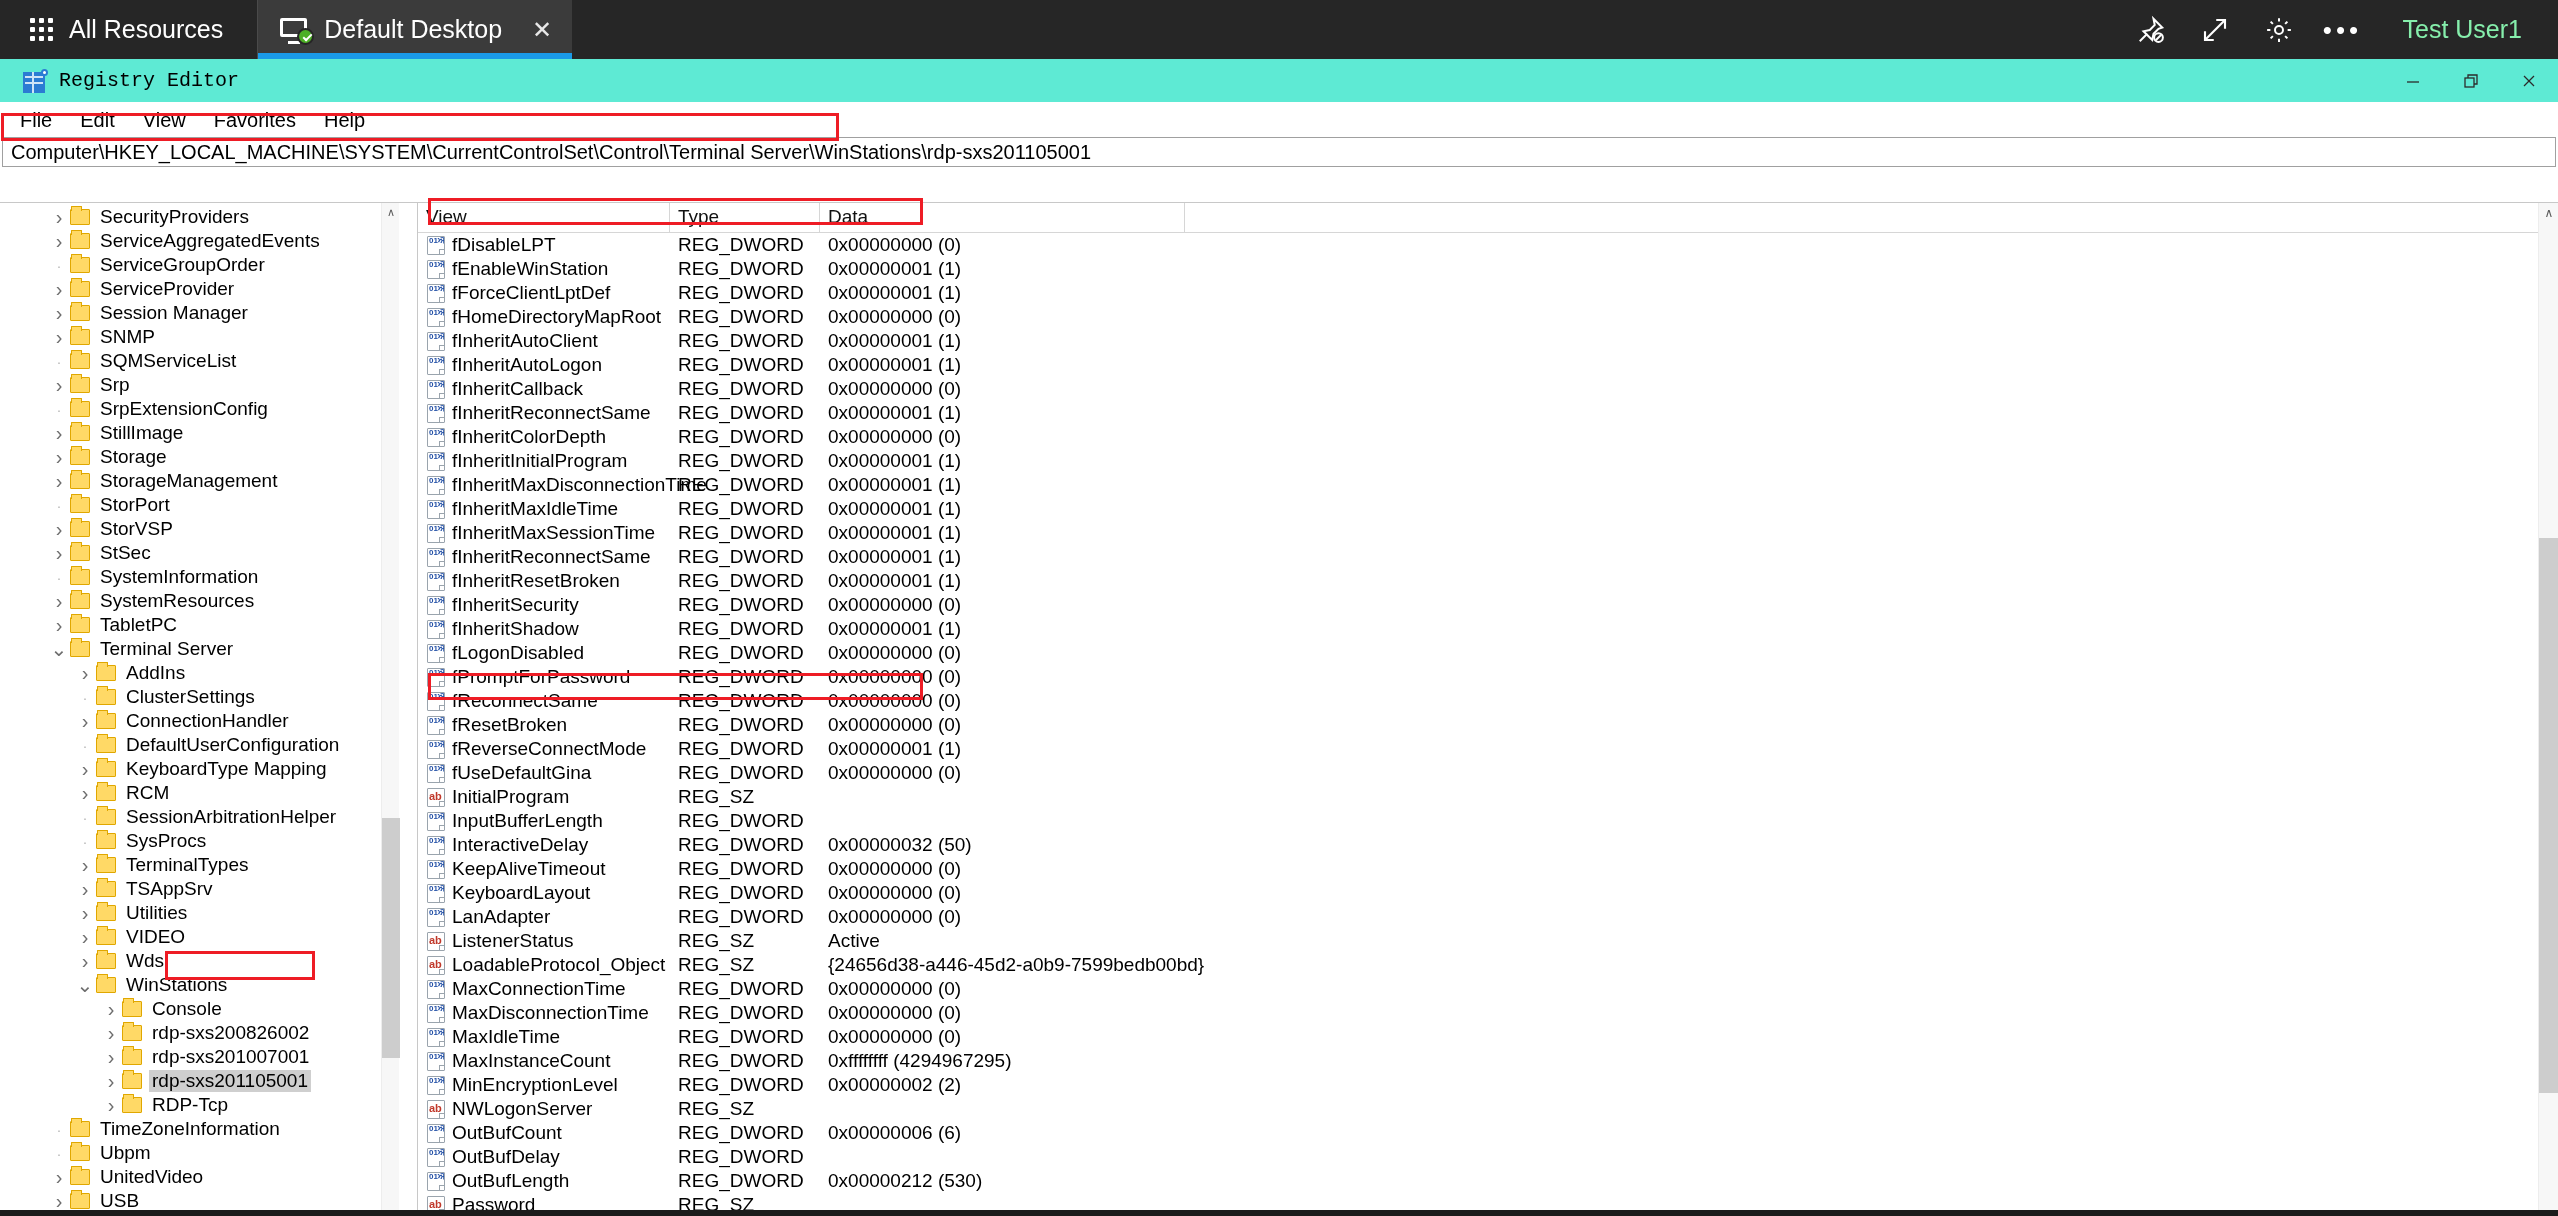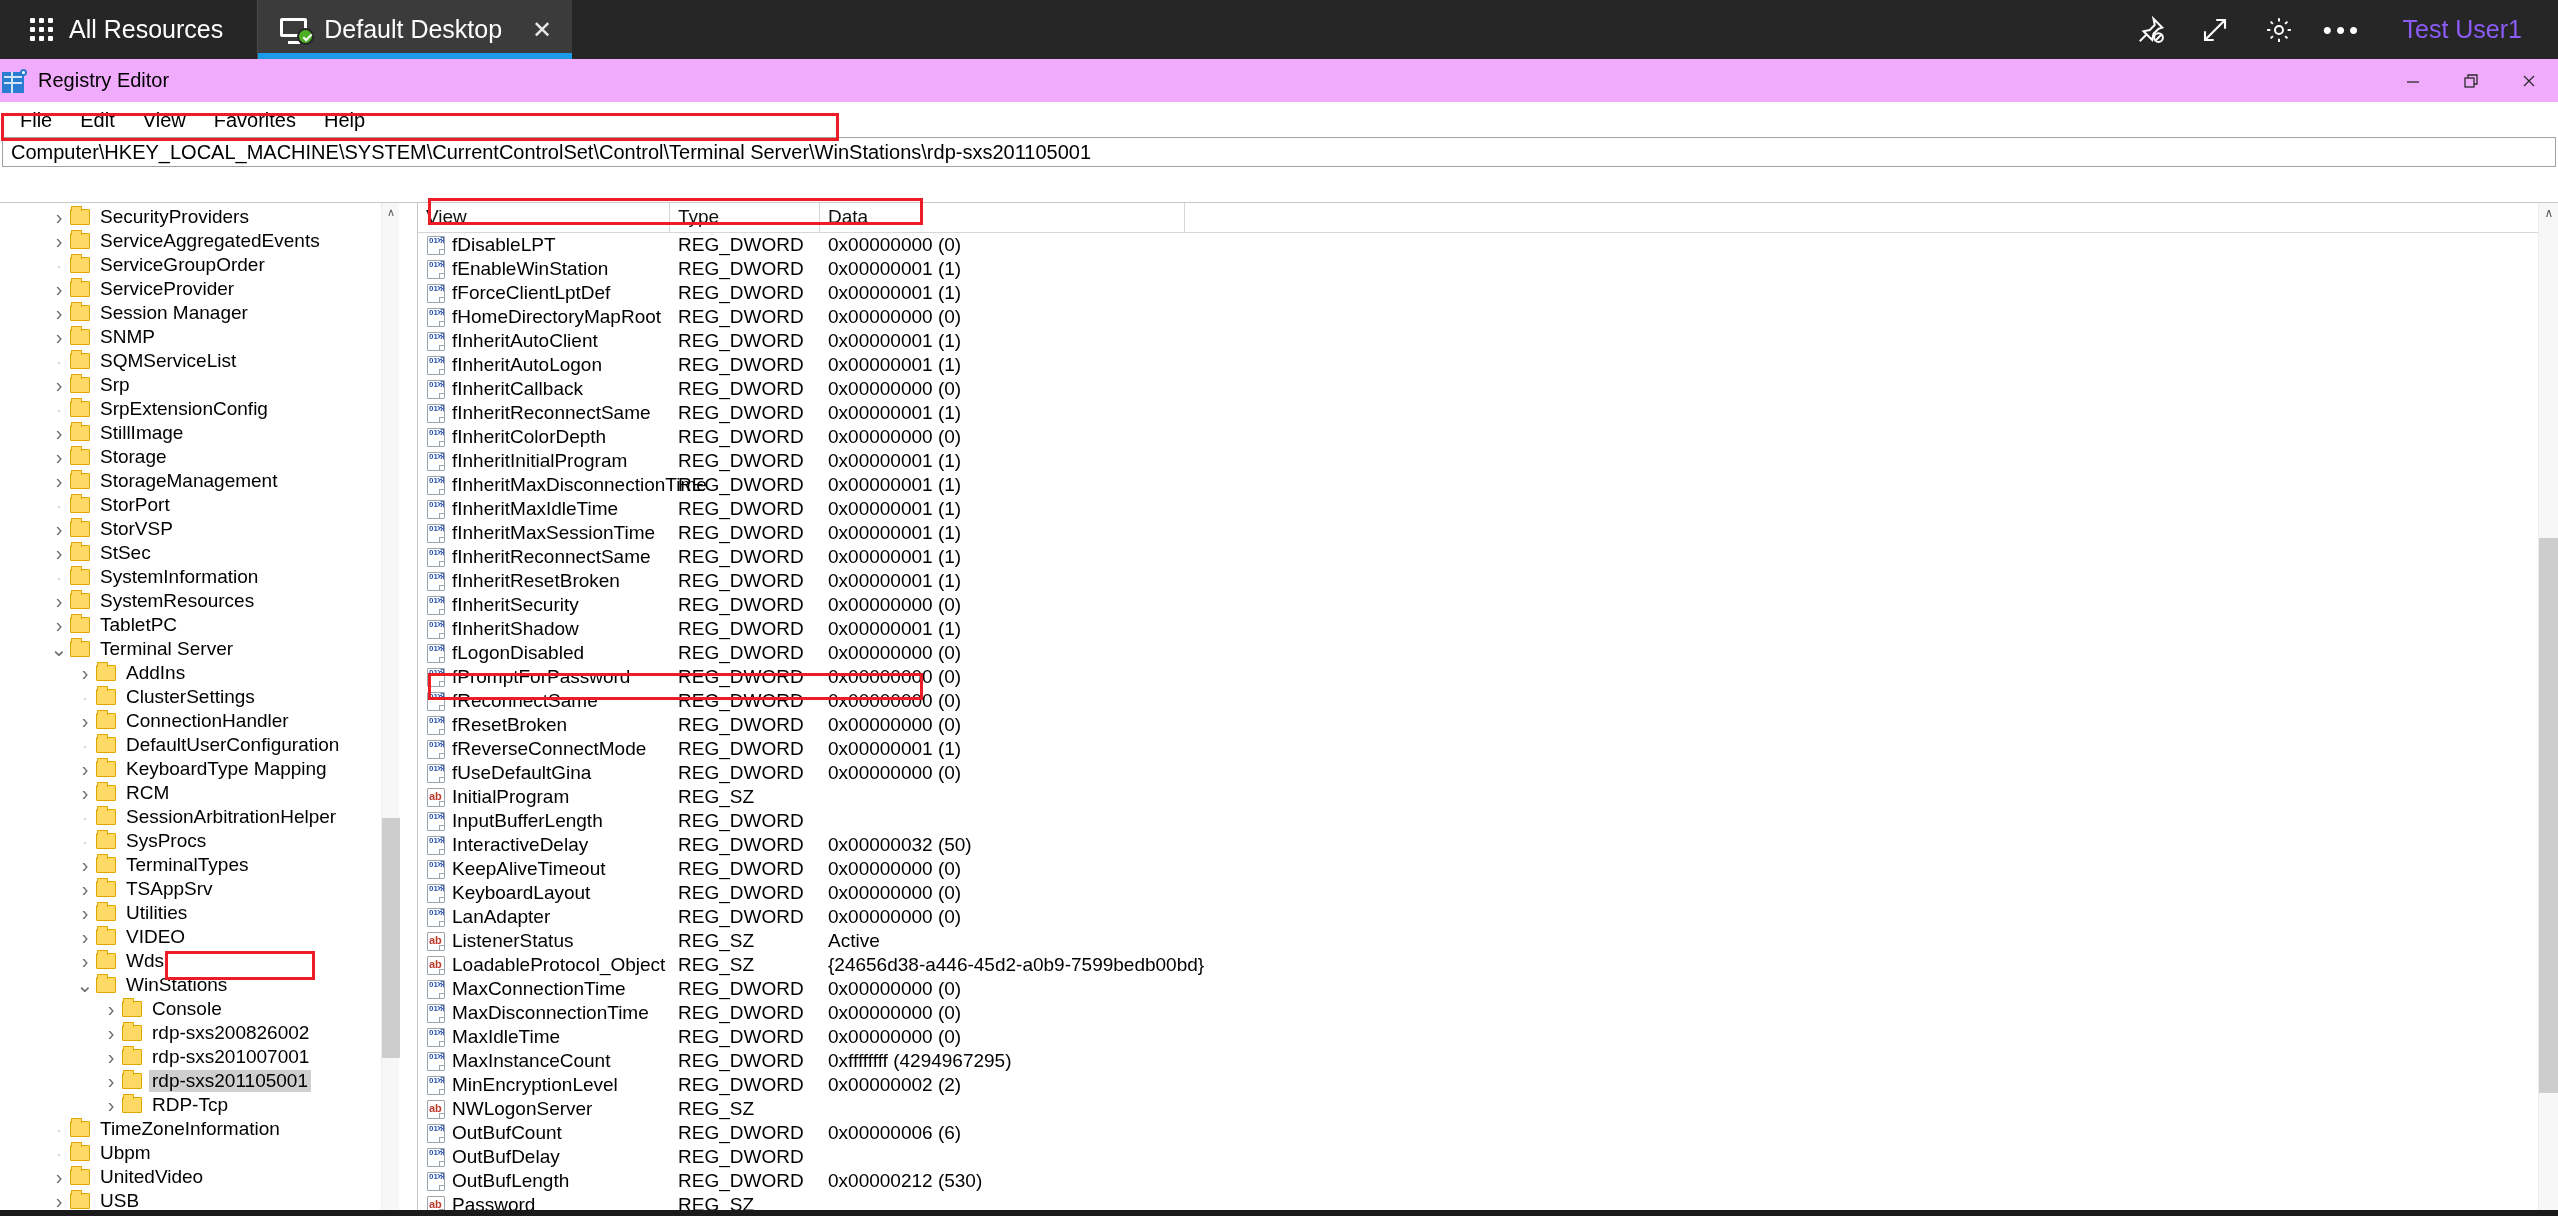--- a/index.html
+++ b/index.html
@@ -45,27 +45,27 @@
   .monitor-ic .chk::after{
     content:""; position:absolute; left:4px; top:4px; width:7px; height:3px;
     border-left:2px solid #fff; border-bottom:2px solid #fff;
     transform:rotate(-45deg);
   }
   .tabclose{ color:#e8e8e8; font-size:24px; margin-left:16px; line-height:1; }
   .topright{
     margin-left:auto; display:flex; align-items:center; gap:0px; padding-right:36px;
   }
   .tbtn{ width:64px; height:59px; display:flex; align-items:center; justify-content:center; }
-  .username{ color:#8b5cf6; font-size:25px; margin-left:28px; }
+  .username{ color:#86efac; font-size:25px; margin-left:28px; }
 
   
   #regwin{ position:absolute; left:0; top:59px; width:2558px; height:1157px; background:#ffffff; }
   #titlebar{
-    height:44px; display:flex; align-items:center; padding-left:2px;
-    background:#f0abfc; border-bottom:1px solid #ffffff;
+    height:44px; display:flex; align-items:center; padding-left:23px;
+    background:#5eead4; border-bottom:1px solid #ffffff;font-family:Liberation Mono, monospace;
   }
   .app-ic{ position:relative; width:24px; height:24px; margin-right:12px;}
   .app-ic .b{ position:absolute; left:0; top:3px; width:22px; height:21px; background:#2b7cd3; }
   .app-ic .b::before{content:"";position:absolute;left:2px;top:4px;width:18px;height:2px;background:#cfe4f7;}
   .app-ic .b::after{content:"";position:absolute;left:2px;top:10px;width:18px;height:2px;background:#cfe4f7;}
   .app-ic .v{position:absolute;left:9px;top:3px;width:2px;height:21px;background:#cfe4f7;}
   .app-ic .dot{position:absolute;right:-1px;top:0;width:7px;height:7px;border:2px solid #2b7cd3;border-radius:50%;background:#fff;}
   .app-title{ font-size:20px; color:#000; }
   .wbtns{ margin-left:auto; display:flex; }
   .wbtn{ width:58px; height:44px; display:flex; align-items:center; justify-content:center;}

